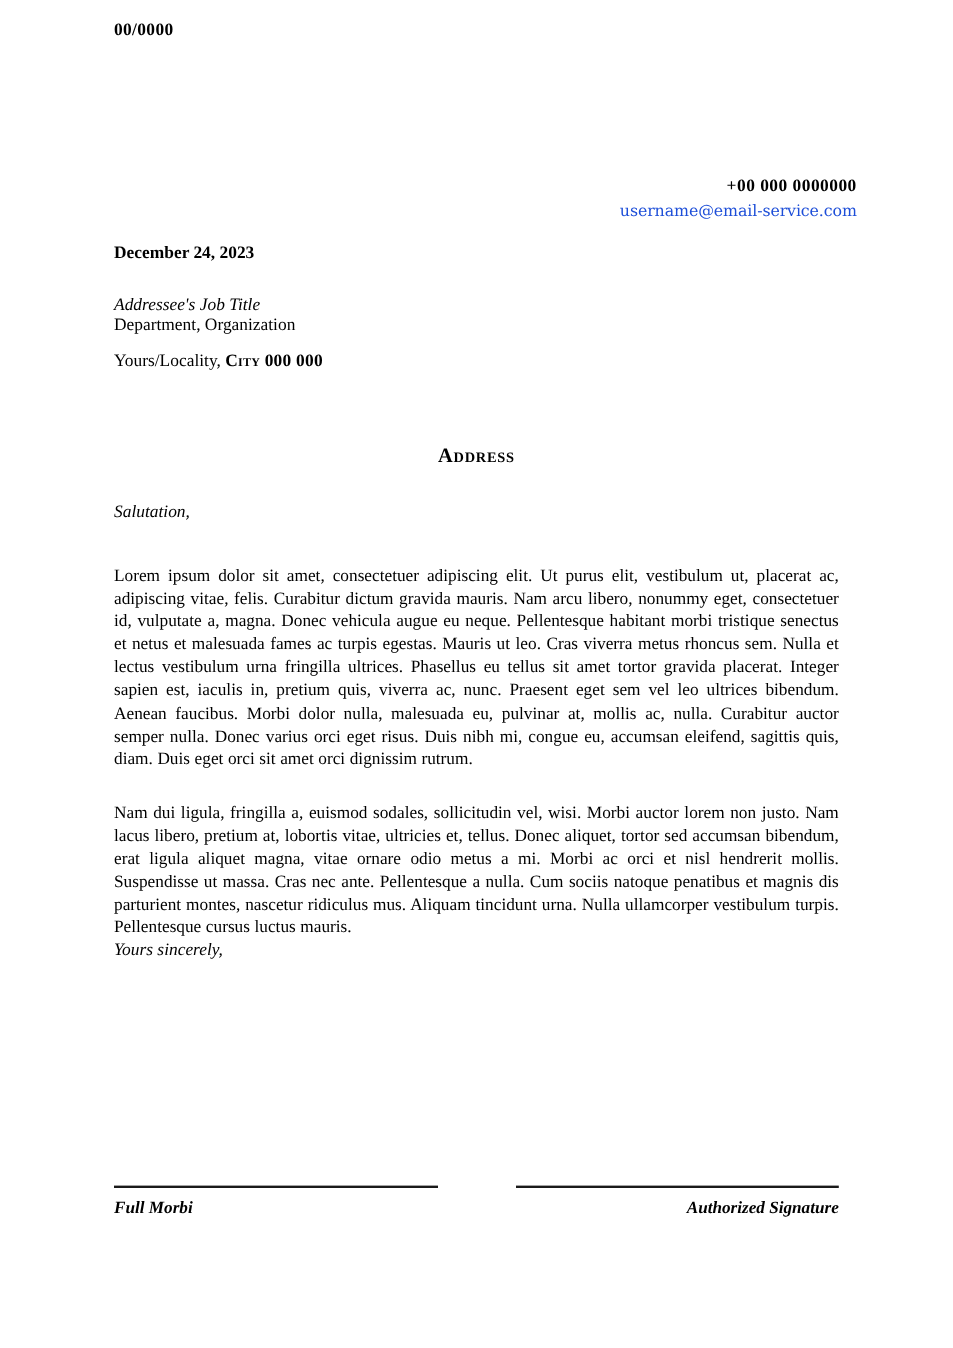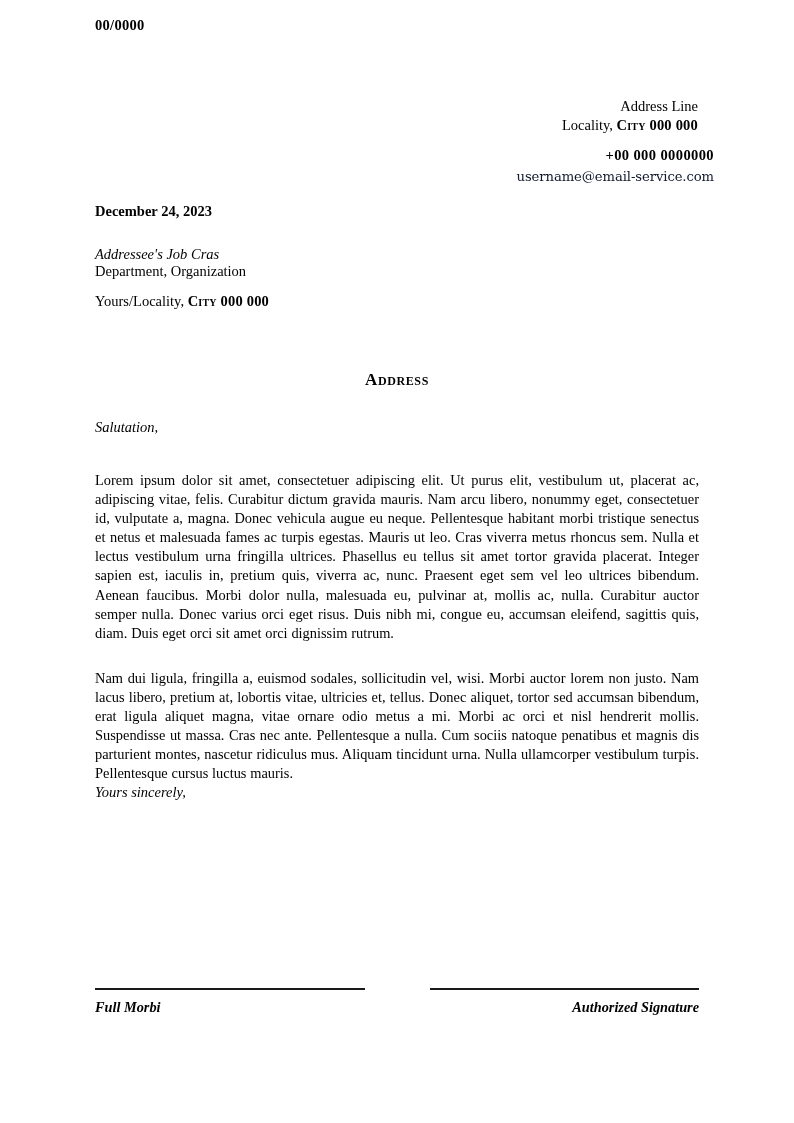--- a/index.html
+++ b/index.html
@@ -174,34 +174,30 @@
   .sig-block.left  .sig-label { text-align: left; }
   .sig-block.right .sig-label { text-align: right; }
 </style>
 </head>
 <body>
 
 <div class="page">
 
   <div class="refnum">00/0000</div>
 
-  <div class="sender">
-    <div class="addr-line">Address Line</div>
-    <div class="locality"><span>Locality, </span><span class="smallcaps-bold">City 000 000</span></div>
-  </div>
 
   <div class="sender-contact">
     <div class="phone">+00 000 0000000</div>
-    <a class="email" href="#" style="color:#0f172a; text-decoration:none;">username@email-service.com</a>
+    <a class="email" href="#" style="color:#1d4ed8; text-decoration:none;">username@email-service.com</a>
   </div>
 
   <div class="date">December 24, 2023</div>
 
   <div class="addressee">
-    <span class="job-title">Addressee's Job Cras</span>
+    <span class="job-title">Addressee's Job Title</span>
     <span class="dept">Department, Organization</span>
   </div>
   <div class="addressee-street"><span>Yours/Locality, </span><span class="smallcaps-bold">City 000 000</span></div>
 
   <div class="subject">Address</div>
 
   <div class="salutation">Salutation,</div>
 
   <div class="body-wrap">
     <p class="body-para">Lorem ipsum dolor sit amet, consectetuer adipiscing elit. Ut purus elit, vestibulum ut, placerat ac, adipiscing vitae, felis. Curabitur dictum gravida mauris. Nam arcu libero, nonummy eget, consectetuer id, vulputate a, magna. Donec vehicula augue eu neque. Pellentesque habitant morbi tristique senectus et netus et malesuada fames ac turpis egestas. Mauris ut leo. Cras viverra metus rhoncus sem. Nulla et lectus vestibulum urna fringilla ultrices. Phasellus eu tellus sit amet tortor gravida placerat. Integer sapien est, iaculis in, pretium quis, viverra ac, nunc. Praesent eget sem vel leo ultrices bibendum. Aenean faucibus. Morbi dolor nulla, malesuada eu, pulvinar at, mollis ac, nulla. Curabitur auctor semper nulla. Donec varius orci eget risus. Duis nibh mi, congue eu, accumsan eleifend, sagittis quis, diam. Duis eget orci sit amet orci dignissim rutrum.</p>

